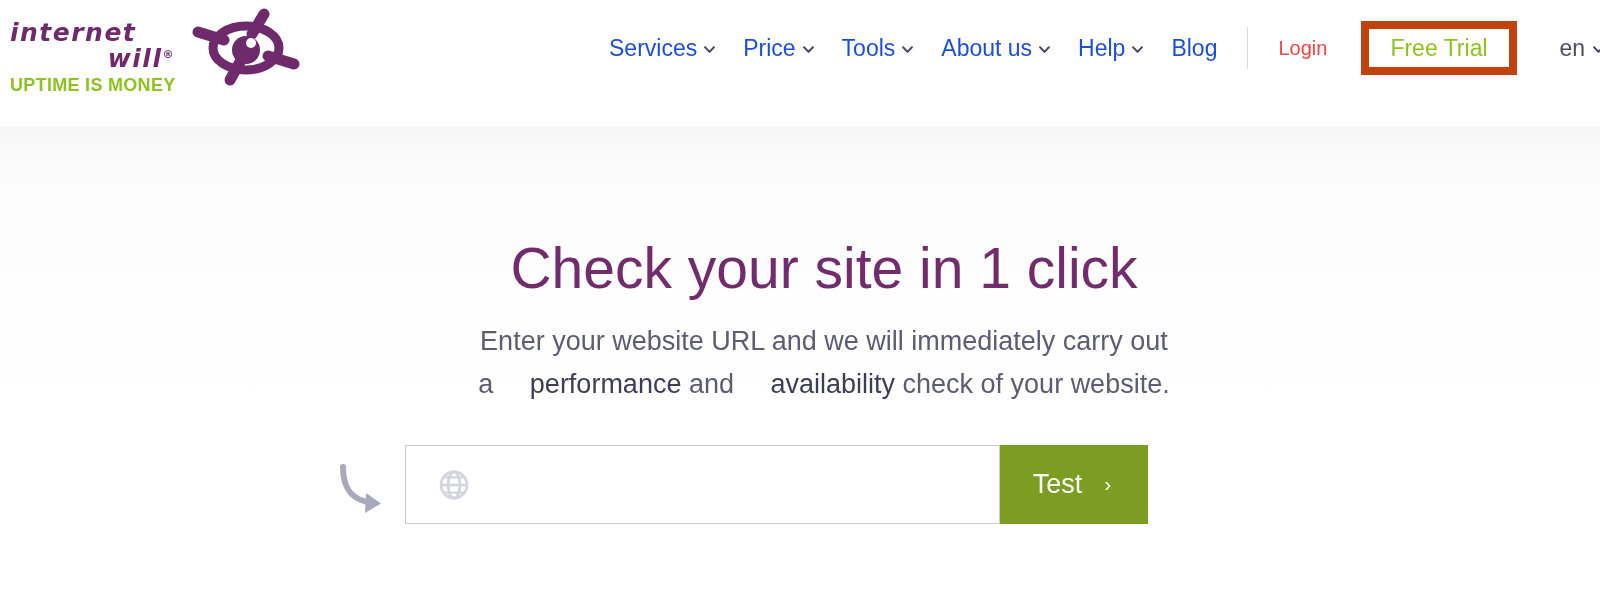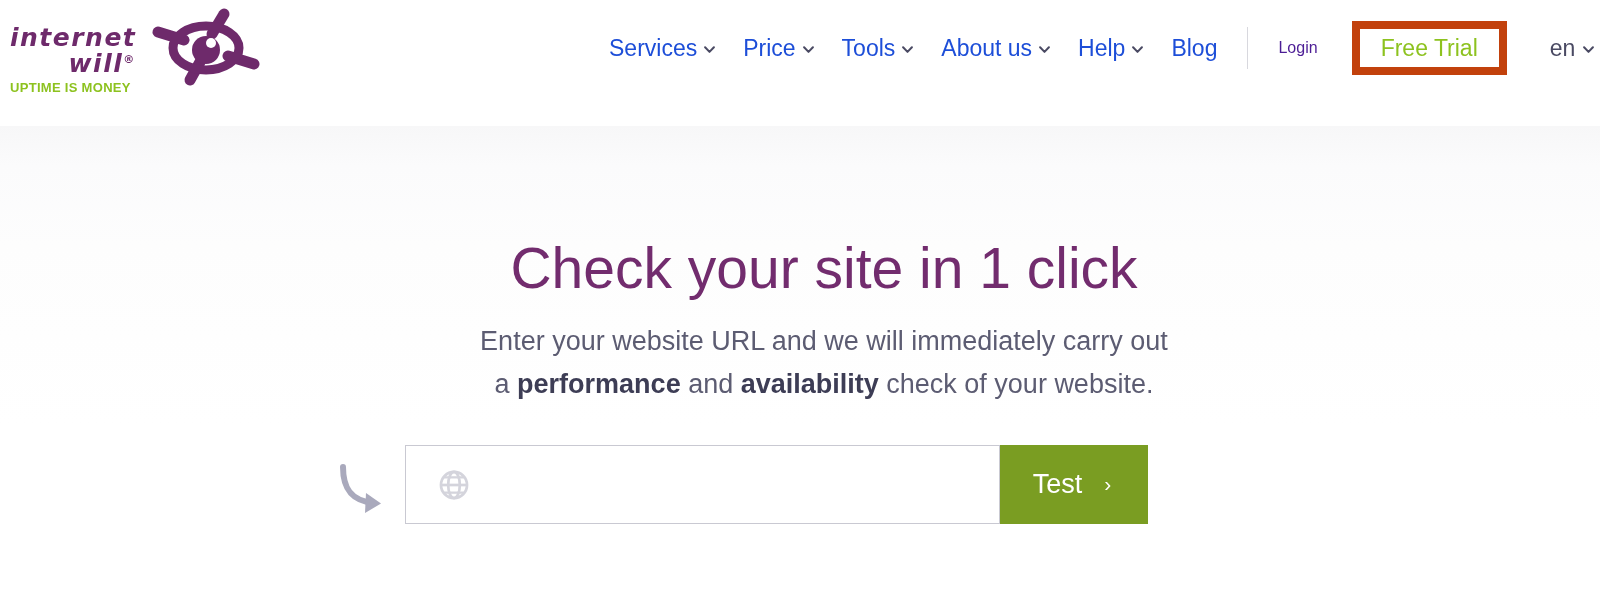--- a/index.html
+++ b/index.html
@@ -62,21 +62,21 @@
     font-size: 11px;
     vertical-align: super;
     font-style: normal;
     letter-spacing: 0;
   }
   .logo-tagline {
     font-family: "Liberation Sans", sans-serif;
     font-weight: bold;
     font-style: normal;
     color: #8dc21f;
-    font-size: 13px;
+    font-size: 18px;
     letter-spacing: 0.3px;
     margin-top: 4px;
     line-height: 1;
   }
 
   .logo-eye {
     margin-left: 10px;
     margin-top: 2px;
   }
 
@@ -114,22 +114,22 @@
   .chev svg { display: block; }
 
   .nav-divider {
     width: 1px;
     height: 42px;
     background: #d8d8de;
     margin: 0 16px;
   }
 
   .nav-login {
-    font-size: 16px;
-    color: #4c1d95;
+    font-size: 20px;
+    color: #ef4444;
     padding: 0 14px;
     cursor: pointer;
     white-space: nowrap;
   }
 
   .free-trial-btn {
     display: inline-flex;
     align-items: center;
     justify-content: center;
     border: 8px solid #c2410c;
@@ -179,21 +179,21 @@
     letter-spacing: 0px;
   }
 
   .hero-sub {
     margin-top: 21px;
     font-size: 27px;
     color: #5c5c72;
     line-height: 1.6;
     font-weight: normal;
   }
-  .hero-sub b { font-weight: bold; color: #3d3d55; }
+  .hero-sub b { font-weight: normal; color: #3d3d55; margin-left: 29px; }
 
   
   .search-row {
     position: relative;
     margin: 0 auto;
     margin-top: 39px;
     width: 1600px;
     height: 80px;
   }
 

